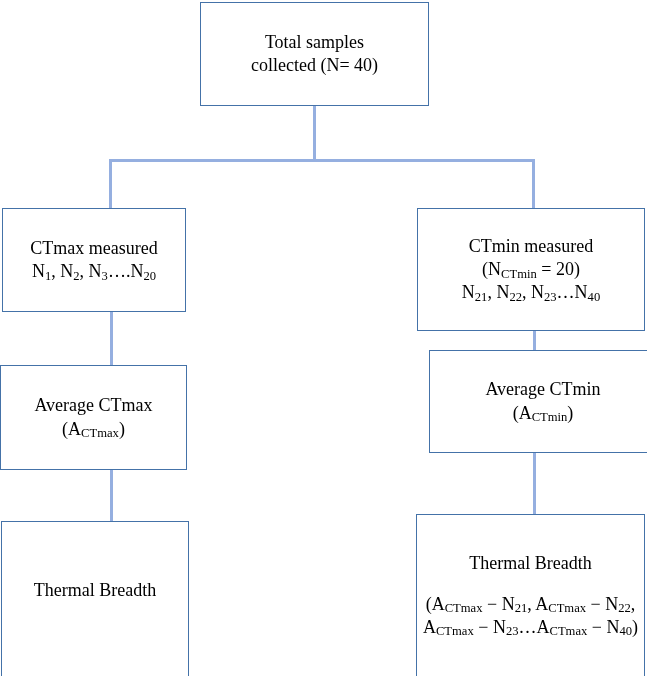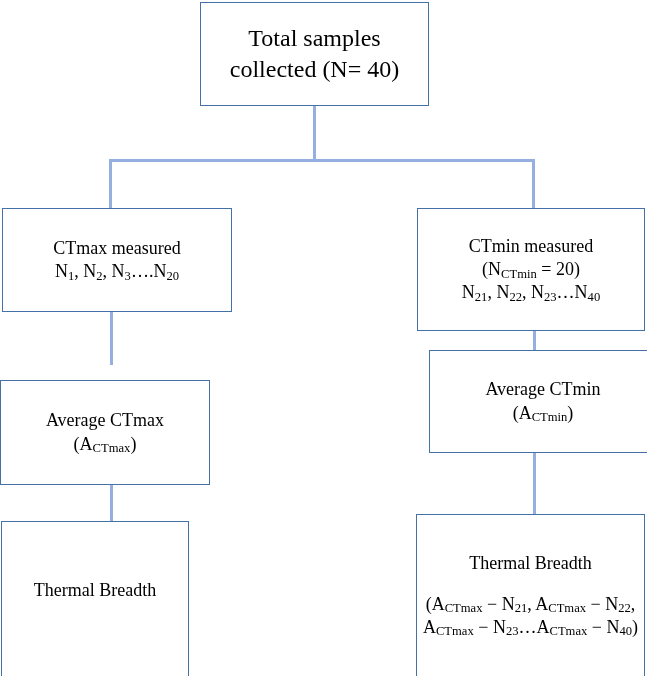--- a/index.html
+++ b/index.html
@@ -44,24 +44,24 @@
     letter-spacing: 0;
   }
   .connector {
     position: absolute;
     background: #95afe0;
     z-index: 1;
   }
   .gap { height: 0.95em; }
 
   
-  #n-total      { left:200px; top:2px;   width:229px; height:104px; font-size:24px; }
-  #n-ctmax      { left:2px;   top:208px; width:230px; height:104px; font-size:18px; }
+  #n-total      { left:200px; top:2px;   width:229px; height:104px; font-size:18px; }
+  #n-ctmax      { left:2px;   top:208px; width:184px; height:104px; font-size:18px; }
   #n-ctmin      { left:417px; top:208px; width:228px; height:123px; font-size:18px; }
-  #n-avgmax     { left:0px;   top:380px; width:210px; height:105px; font-size:18px; }
+  #n-avgmax     { left:0px;   top:365px; width:187px; height:105px; font-size:18px; }
   #n-avgmin     { left:417px; top:350px; width:228px; height:103px; font-size:18px;margin-left:12px; }
   #n-tbleft     { left:1px;   top:521px; width:188px; height:156px; font-size:18px; }
   #n-tbright    { left:416px; top:514px; width:229px; height:163px; font-size:18px; }
 
   
   #c-stem       { left:313px; top:106px; width:3px;   height:56px; }
   #c-bus        { left:109px; top:159px; width:426px; height:3px; }
   #c-bus-left   { left:109px; top:159px; width:3px;   height:51px; }
   #c-bus-right  { left:532px; top:159px; width:3px;   height:51px; }
   #c-l1         { left:110px; top:310px; width:3px;   height:55px; }

